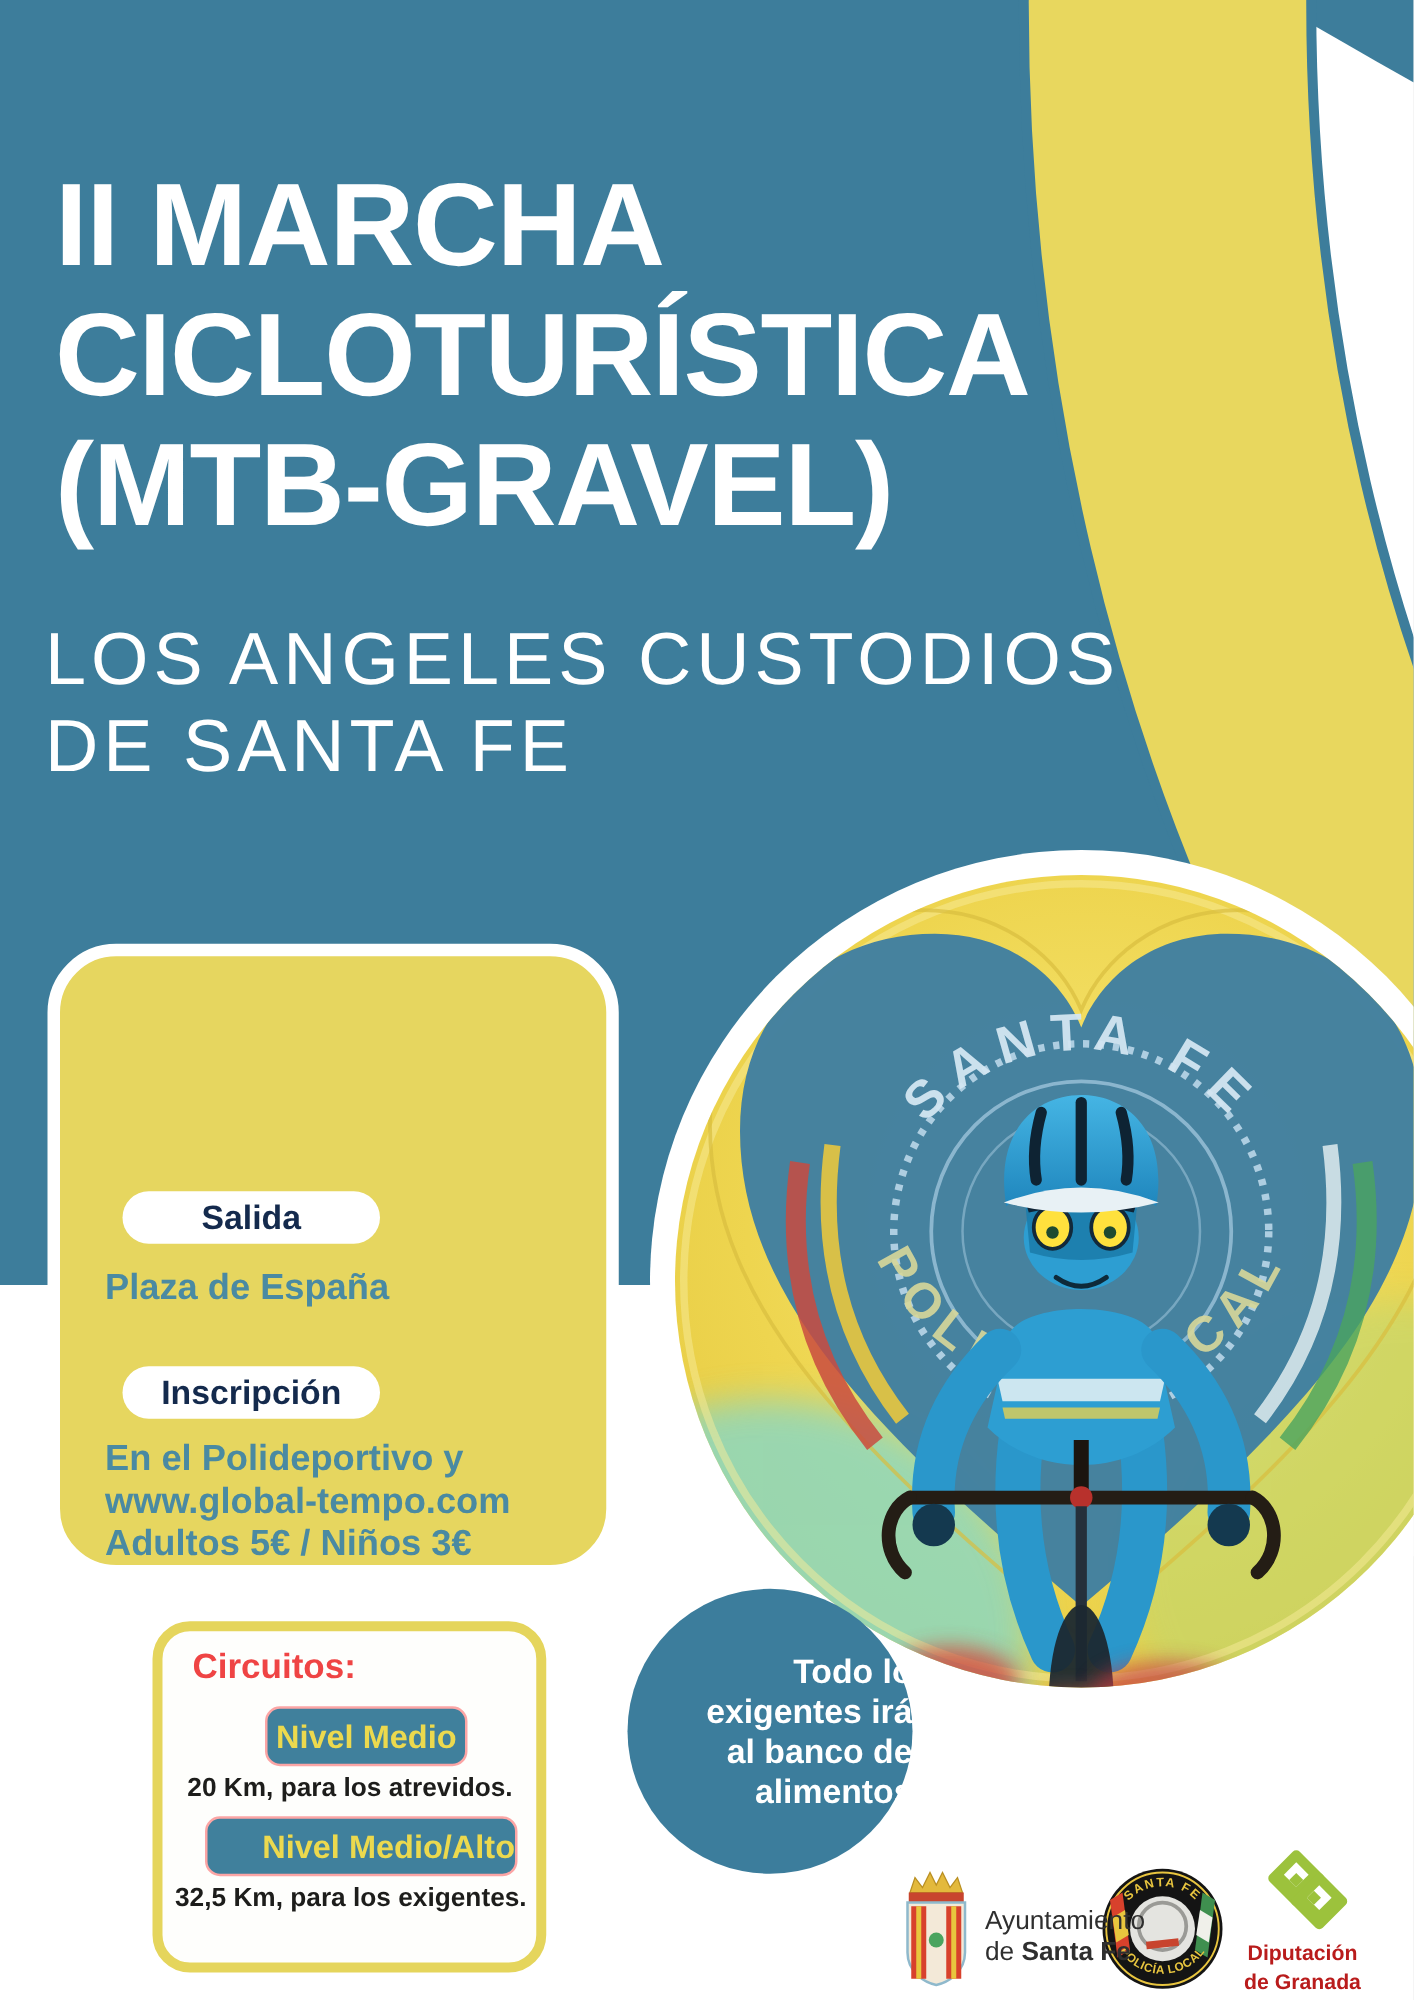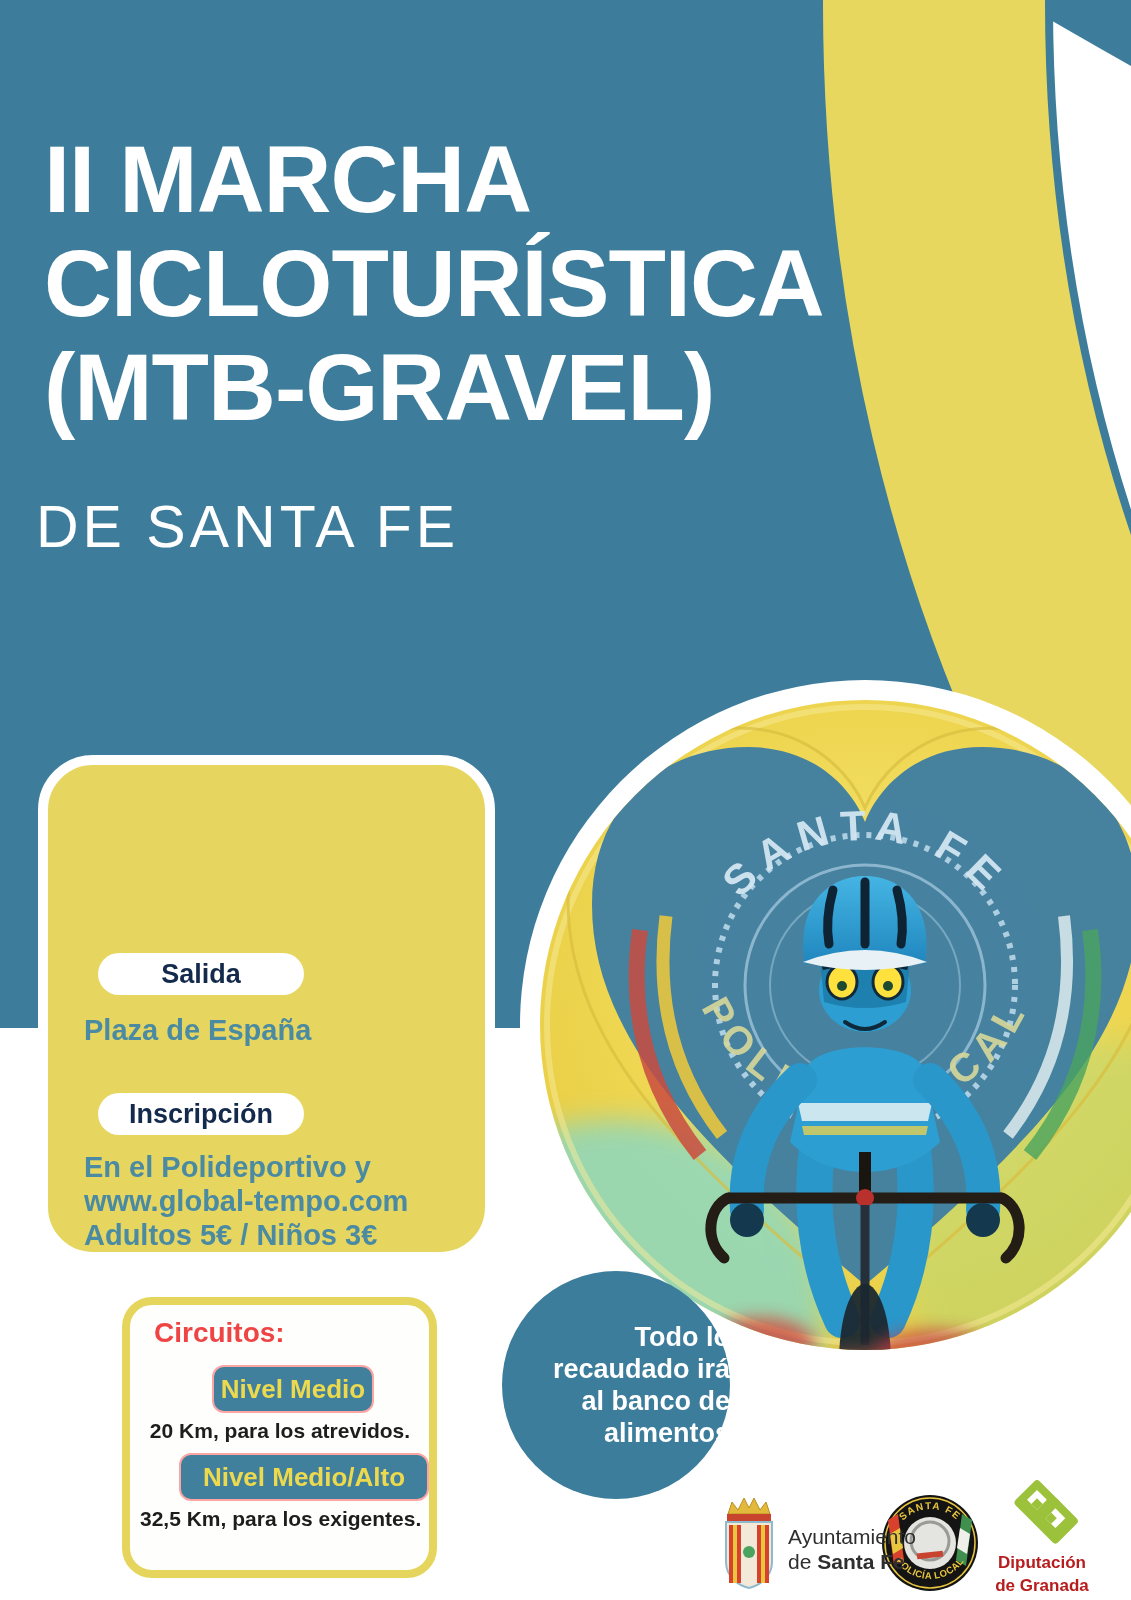--- a/index.html
+++ b/index.html
@@ -180,20 +180,21 @@
       <rect x="4" y="-16" width="8" height="8" fill="#9cc23c"></rect>
     </g>
   </svg>
 
   <div class="title">
     <div>II MARCHA</div>
     <div>CICLOTURÍSTICA</div>
     <div>(MTB-GRAVEL)</div>
   </div>
   <div class="subtitle">
+    <div>LOS ANGELES CUSTODIOS</div>
     <div>DE SANTA FE</div>
   </div>
 
   <div class="info-card">
 
     <div class="pill" style="left:50px;top:188px;">
       <span>Salida</span>
     </div>
     <div class="card-text" style="left:36px;top:248px;">
       <div>Plaza de España</div>
@@ -208,29 +209,29 @@
       <div>Adultos 5€ / Niños 3€</div>
     </div>
   </div>
 
   <div class="circuits">
     <div class="circuits-heading">Circuitos:</div>
     <div class="level-pill" style="left:82px;top:60px;width:158px;height:44px;">
       <span>Nivel Medio</span>
     </div>
     <div class="level-desc" style="left:10px;top:114px;">20 Km, para los  atrevidos.</div>
-    <div class="level-pill" style="left:49px;top:148px;width:246px;height:44px;">
+    <div class="level-pill" style="left:34px;top:148px;width:246px;height:44px;justify-content:flex-end;">
       <span>Nivel Medio/Alto</span>
     </div>
     <div class="level-desc" style="left:10px;top:202px;">32,5 Km, para los exigentes.</div>
   </div>
 
   <div class="donation">
     <div>Todo lo</div>
-    <div>recaudado irá</div>
+    <div>exigentes irá</div>
     <div>al banco de</div>
     <div>alimentos</div>
   </div>
 
   <div class="footer-text" style="left:788px;top:1524px;">
     <div>Ayuntamiento</div>
     <div><span>de </span><b>Santa Fe</b></div>
   </div>
   <div class="dipu-text">
     <div>Diputación</div>

